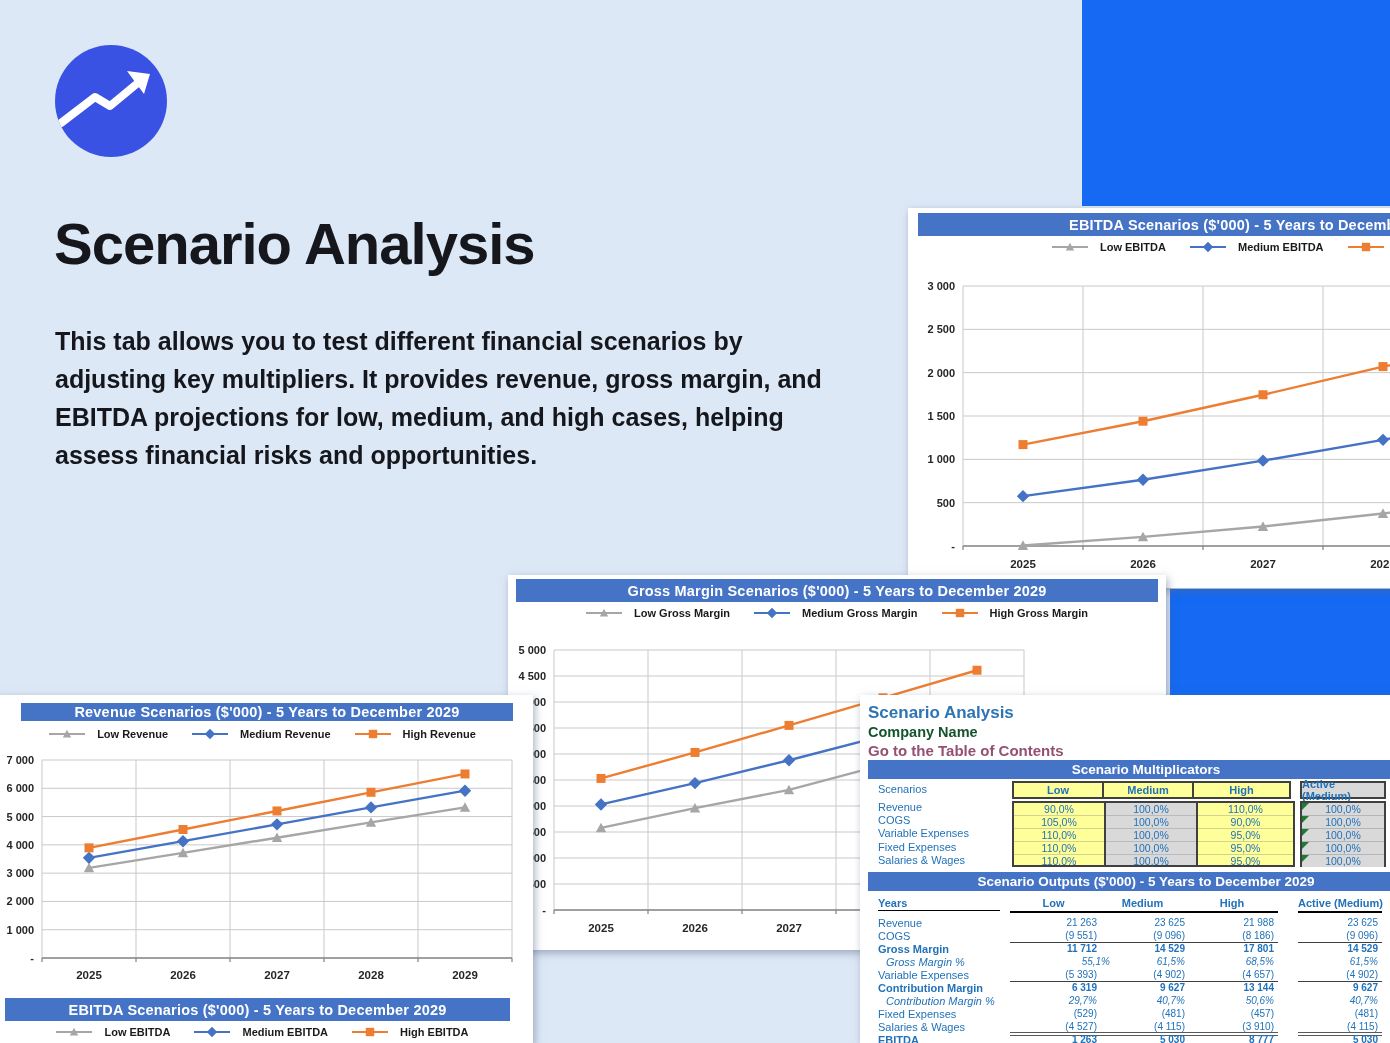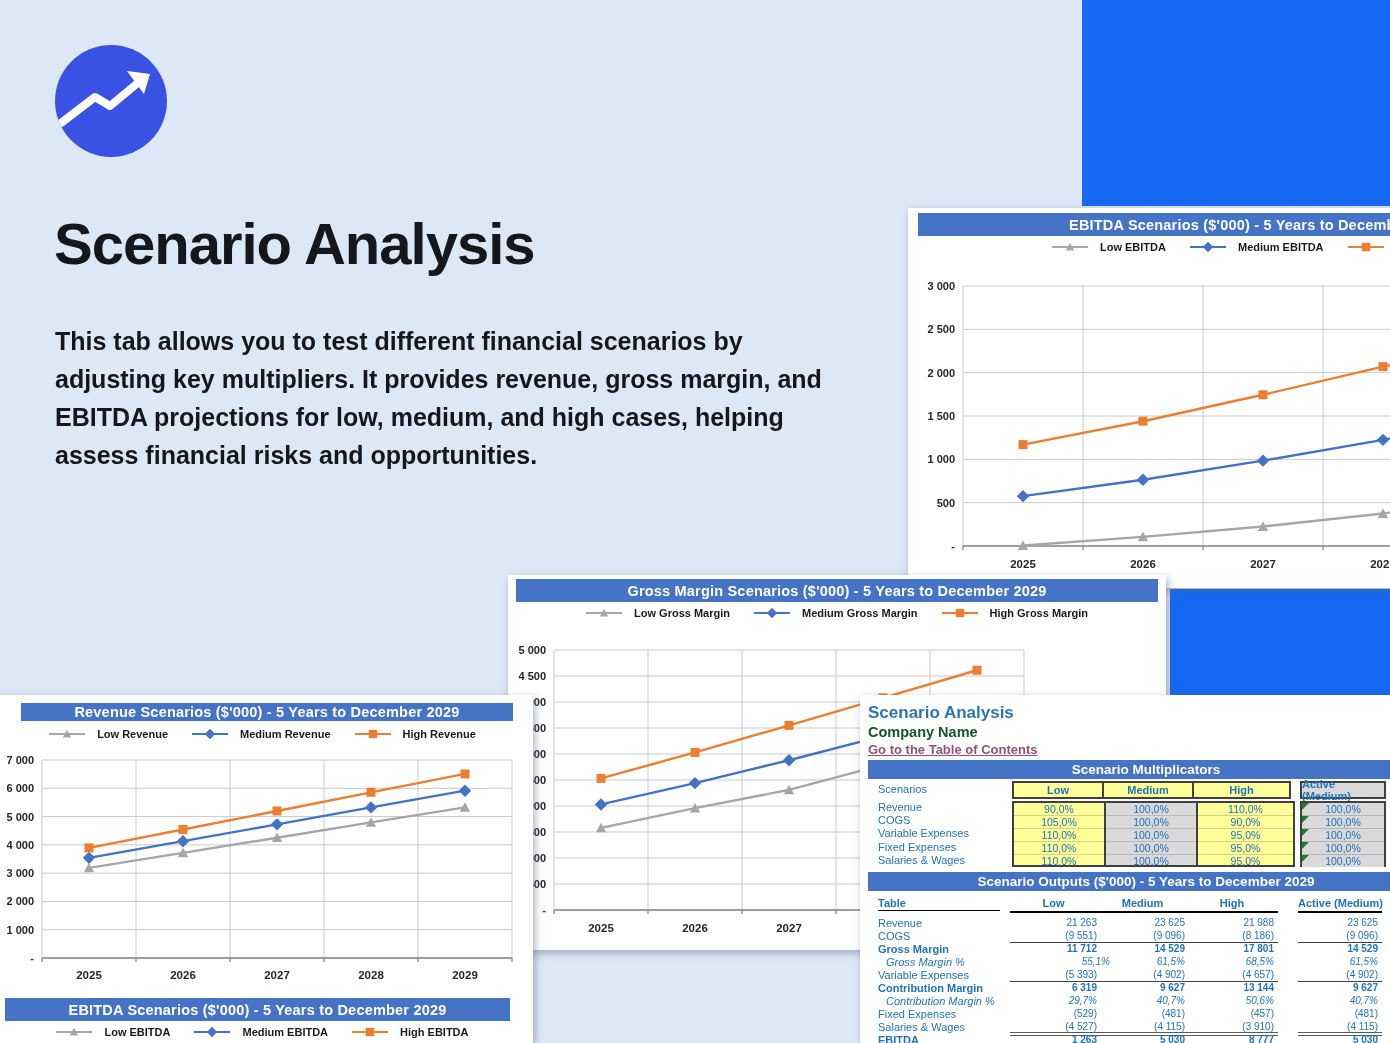--- a/index.html
+++ b/index.html
@@ -33,21 +33,21 @@
   .chart-bar{position:absolute;background:#4573c5;color:#fff;font-weight:bold;font-size:14.5px;
       display:flex;align-items:center;justify-content:center;white-space:nowrap;letter-spacing:.2px;}
   .legend{position:absolute;display:flex;justify-content:center;align-items:center;gap:24px;}
   .legend .li{display:flex;align-items:flex-start;gap:12px;font-size:11px;font-weight:bold;color:#1a1a1a;white-space:nowrap;}
   svg text{font-family:"Liberation Sans",sans-serif;font-weight:bold;fill:#262626;}
 
   
   .s-abs{position:absolute;white-space:nowrap;}
   #sheet-title{color:#2e74b5;font-size:17px;font-weight:bold;}
   #sheet-company{color:#14532d;font-size:14.5px;font-weight:bold;}
-  #sheet-link{color:#954F72;font-size:13px;font-weight:bold;text-decoration:underline;cursor:pointer;text-align:center;}
+  #sheet-link{color:#954F72;font-size:15px;font-weight:bold;cursor:pointer;text-align:center;}
   .s-bar{background:#4573c5;color:#fff;font-weight:bold;font-size:13.5px;display:flex;align-items:center;justify-content:center;}
   .s-blue{color:#2272b9;font-size:11px;}
   .cellgrp{position:absolute;border:2px solid #404040;box-sizing:border-box;display:flex;}
   .cell{box-sizing:border-box;display:flex;align-items:center;justify-content:center;
         color:#2272b9;font-size:10.5px;position:relative;}
   .cell.hdr{font-weight:bold;font-size:11px;}
   .gtri{position:absolute;left:0;top:0;width:0;height:0;border-top:7px solid #1e7b34;border-right:7px solid transparent;}
   .num{position:absolute;text-align:right;color:#2272b9;font-size:10px;white-space:nowrap;}
   .rline{position:absolute;background:#404040;height:1px;}
 </style>
@@ -378,21 +378,21 @@
         <div class="cell" style="flex: 1 1 0%; background: rgb(217, 217, 217); border-bottom: 1px solid rgba(128, 128, 128, 0.4);">100,0%<span class="gtri"></span></div>
         <div class="cell" style="flex: 1 1 0%; background: rgb(217, 217, 217); border-bottom: 1px solid rgba(128, 128, 128, 0.4);">100,0%<span class="gtri"></span></div>
         <div class="cell" style="flex: 1 1 0%; background: rgb(217, 217, 217);">100,0%<span class="gtri"></span></div>
       </div>
       <div class="s-blue s-abs" style="left: 18px; top: 106px;">Revenue</div>
       <div class="s-blue s-abs" style="left: 18px; top: 119.2px;">COGS</div>
       <div class="s-blue s-abs" style="left: 18px; top: 132.4px;">Variable Expenses</div>
       <div class="s-blue s-abs" style="left: 18px; top: 145.6px;">Fixed Expenses</div>
       <div class="s-blue s-abs" style="left: 18px; top: 158.8px;">Salaries &amp; Wages</div>
       <div class="s-bar s-abs" style="left: 8px; top: 177px; width: 556px; height: 19px;">Scenario Outputs ($'000) - 5 Years to December 2029</div>
-      <div class="s-blue s-abs" style="left: 18px; top: 202px; width: 122px; font-weight: bold; border-bottom: 1.5px solid rgb(0, 0, 0); padding-bottom: 1px;">Table</div>
+      <div class="s-blue s-abs" style="left: 18px; top: 202px; width: 122px; font-weight: bold; border-bottom: 1.5px solid rgb(0, 0, 0); padding-bottom: 1px;">Years</div>
       <div class="s-blue s-abs" style="left: 150px; top: 202px; width: 87px; text-align: center; font-weight: bold;">Low</div>
       <div class="s-blue s-abs" style="left: 240px; top: 202px; width: 85px; text-align: center; font-weight: bold;">Medium</div>
       <div class="s-blue s-abs" style="left: 330px; top: 202px; width: 84px; text-align: center; font-weight: bold;">High</div>
       <div class="s-blue s-abs" style="left: 438px; top: 202px; width: 80px; text-align: center; font-weight: bold;">Active (Medium)</div>
       <div class="rline" style="left: 150px; top: 216px; width: 268px; height: 2px; background: rgb(0, 0, 0);"></div>
       <div class="rline" style="left: 438px; top: 216px; width: 84px; height: 2px; background: rgb(0, 0, 0);"></div>
       <div class="s-blue s-abs" style="left: 18px; top: 222px;">Revenue</div>
       <div class="num" style="left: 149px; top: 222px; width: 88px;">21 263</div>
       <div class="num" style="left: 237px; top: 222px; width: 88px;">23 625</div>
       <div class="num" style="left: 326px; top: 222px; width: 88px;">21 988</div>

